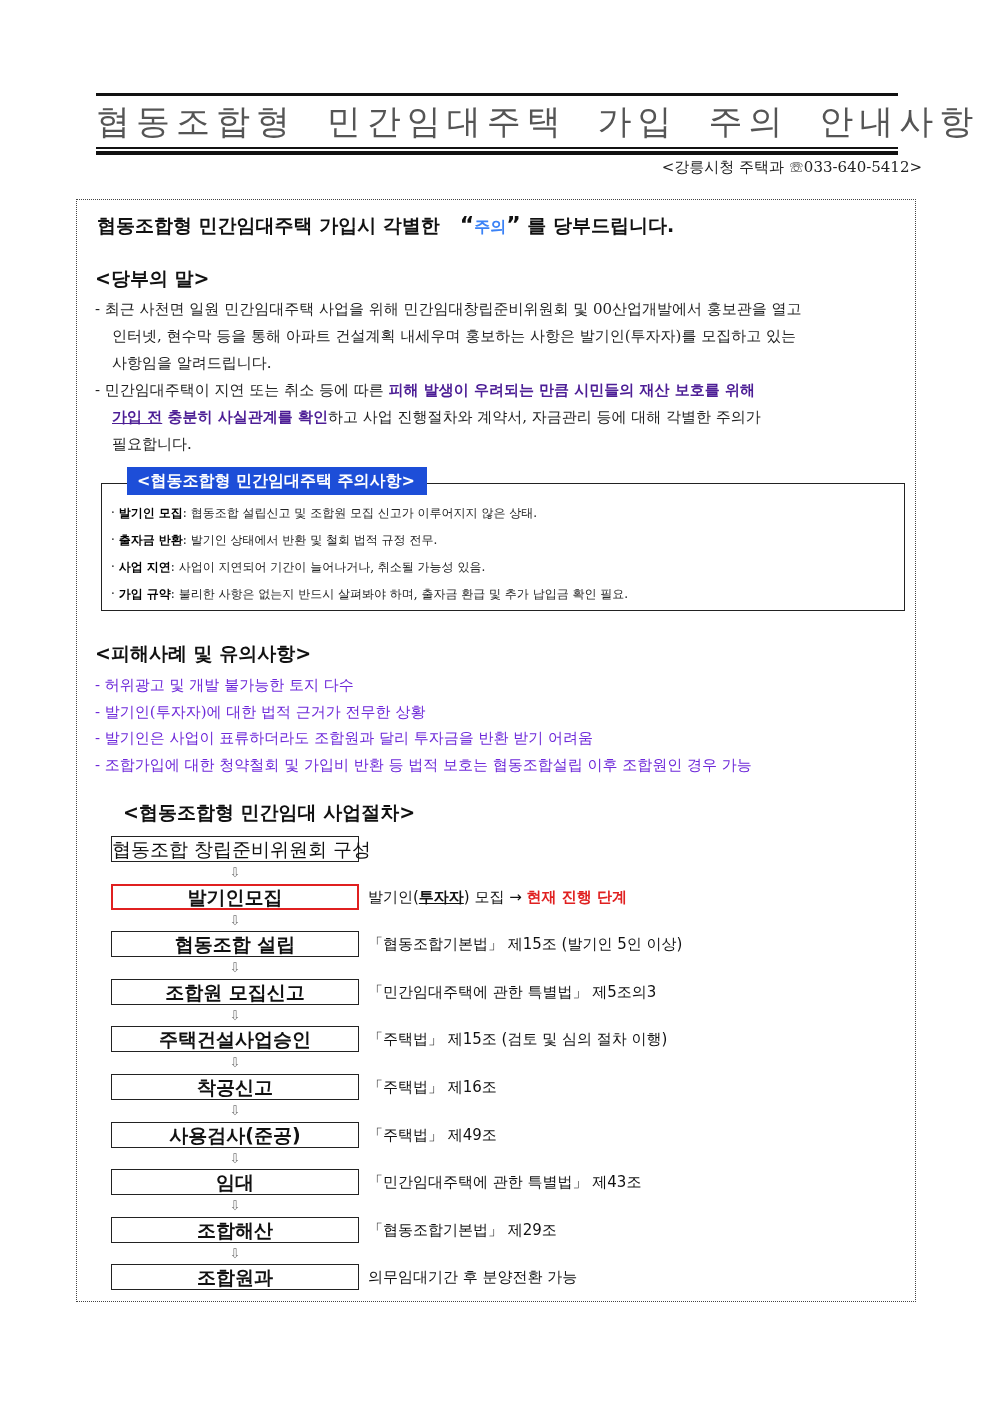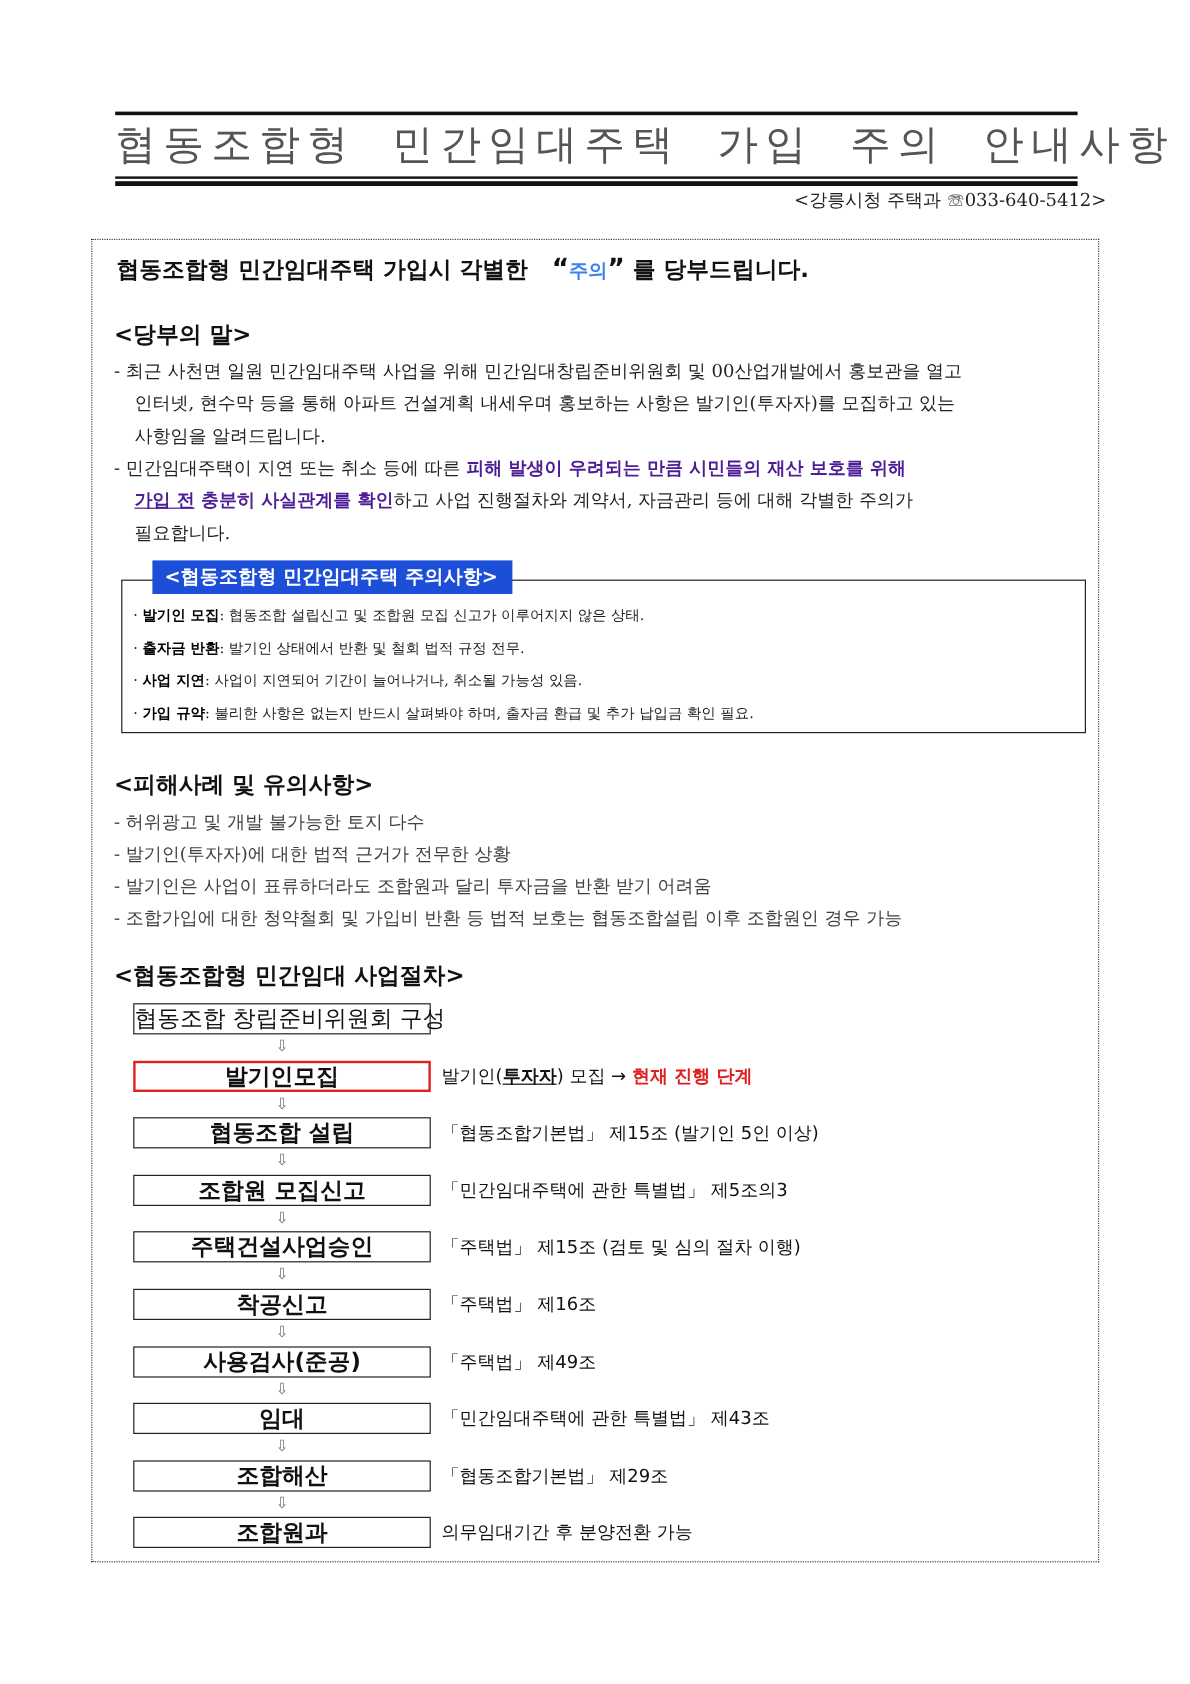--- a/index.html
+++ b/index.html
@@ -46,21 +46,21 @@
       position: absolute; left: 50px; top: 267px; height: 28px; line-height: 28px;
       background: #1d4ed8; color: #fff; font-size: 16px; font-weight: bold; padding: 0 12px 0 10px; white-space: nowrap;
     }
     .caution-list {
       position: absolute; left: 34px; top: 300px; font-family: "DejaVu Serif", serif;
       font-size: 12px; line-height: 27px; color: #222; white-space: nowrap;
     }
     .caution-list b { font-weight: bold; color: #000; }
     .bullets {
       position: absolute; left: 18px; top: 472px; font-family: "DejaVu Serif", serif;
-      font-size: 15px; line-height: 26.5px; color: #404040; white-space: nowrap;
+      font-size: 15px; line-height: 26.5px; color: #6d28d9; white-space: nowrap;
     }
     .flow { position: absolute; left: 34px; top: 636px; }
     .step { position: relative; height: 26px; margin: 0; }
     .step-box {
       position: absolute; left: 0; top: 0; width: 248px; height: 26px; box-sizing: border-box;
       border: 1px solid #222; text-align: center; line-height: 24px; font-size: 19px; font-weight: bold; white-space: nowrap;
     }
     .step-box.first { font-weight: normal; }
     .step-box.current { border: 2px solid #e02020; line-height: 22px; }
     .step-note {
@@ -113,21 +113,21 @@
   </div>
 
   <div class="h2" style="top:441px;">&lt;피해사례 및 유의사항&gt;</div>
   <div class="bullets">
     <div>- 허위광고 및 개발 불가능한 토지 다수</div>
     <div>- 발기인(투자자)에 대한 법적 근거가 전무한 상황</div>
     <div>- 발기인은 사업이 표류하더라도 조합원과 달리 투자금을 반환 받기 어려움</div>
     <div>- 조합가입에 대한 청약철회 및 가입비 반환 등 법적 보호는 협동조합설립 이후 조합원인 경우 가능</div>
   </div>
 
-  <div class="h2" style="top:600px;">&lt;협동조합형 민간임대 사업절차&gt;</div>
+  <div class="h2" style="top:600px;margin-left:28px;">&lt;협동조합형 민간임대 사업절차&gt;</div>
 
   <div class="flow">
     <div class="step">
       <div class="step-box first">협동조합 창립준비위원회 구성</div>
     </div>
     <div class="arrow">⇩</div>
     <div class="step">
       <div class="step-box current">발기인모집</div>
       <div class="step-note"><span>발기인(</span><b><u>투자자</u></b><span>) 모집 → </span><span class="red">현재 진행 단계</span></div>
     </div>

